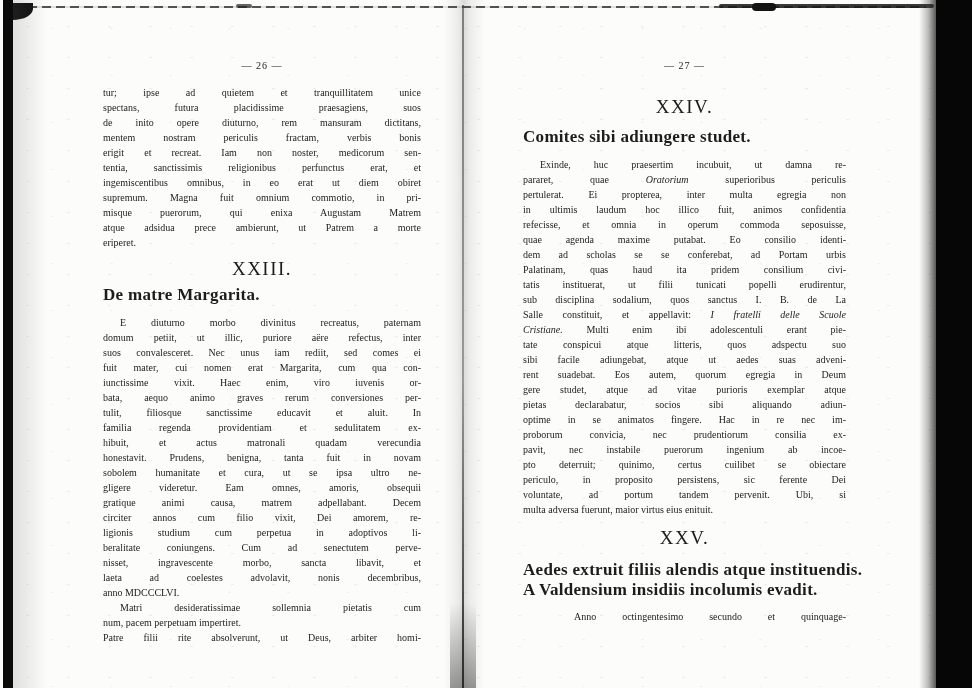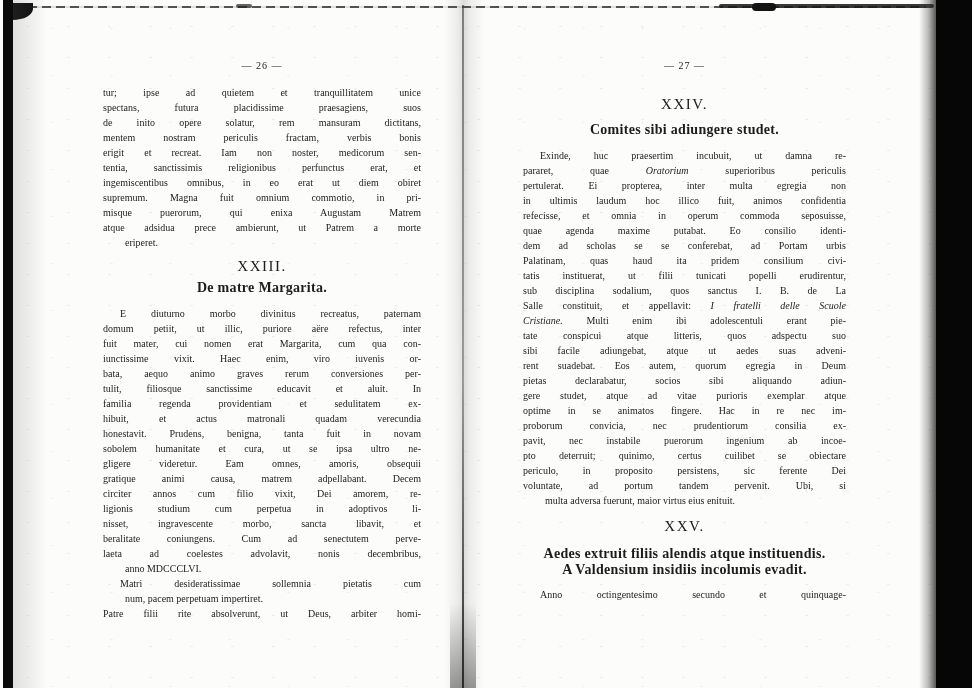--- a/index.html
+++ b/index.html
@@ -37,35 +37,35 @@
                       background:linear-gradient(180deg, rgba(60,60,60,.6) 0%, rgba(70,70,70,.45) 55%, rgba(25,25,25,.9) 100%); }
   .gutter-bottom-dark{ position:absolute; left:450px; bottom:0; width:26px; height:85px;
                       background:linear-gradient(180deg, rgba(45,45,45,0), rgba(45,45,45,.48)); }
 
   
   .page-col { position: absolute; top: 60px; }
   .page-col.left  { left: 103px; width: 318px; }
   .page-col.right { left: 523px; width: 323px; }
 
   .pagenum  { text-align: center; font-size: 10px; letter-spacing: 1px; margin: 0 0 14px 0; }
-  .sec-num  { text-align: center; font-size: 15px; letter-spacing: 1.5px; margin: 8px 0 5px 0; }
+  .sec-num  { text-align: center; font-size: 19px; letter-spacing: 1.5px; margin: 8px 0 5px 0; }
   .page-col.right .sec-num.first { margin-top: 25px; margin-bottom: 9px; }
   .sec-num.xxv { margin-top: 10px; margin-bottom: 11px; }
-  .sec-title { text-align: center; font-weight: bold; font-size: 14px; letter-spacing: .3px; white-space: nowrap; margin: 0; }
+  .sec-title { text-align: left; font-weight: bold; font-size: 17px; letter-spacing: .3px; white-space: nowrap; margin: 0; }
   .para { margin: 0; padding: 0; }
   .para.gap-above { margin-top: 10px; }
-  .para.gap-above-sm { margin-top: 9px; }
+  .para.gap-above-sm { margin-top: 9px; margin-left: 34px; }
   .line {
     font-size: 10px;
     line-height: 15px;
     text-align: justify;
     text-align-last: justify;
     white-space: normal;
   }
-  .line.last   { text-align-last: left; margin-left: 22px; }
+  .line.last   { text-align-last: left; }
   .line.indent { text-indent: 17px; }
   .line i { font-style: italic; }
 </style>
 </head>
 <body>
 
 <div class="scan">
 
   <div class="edge-left-black"></div>
   <div class="corner-tl-blob"></div>
@@ -79,51 +79,52 @@
   <div class="gutter-bottom-dark"></div>
   <div class="edge-right-dither"></div>
   <div class="edge-right-black"></div>
 
   <div class="page-col left">
     <div class="pagenum">— 26 —</div>
 
     <div class="para">
       <div class="line">tur; ipse ad quietem et tranquillitatem unice</div>
       <div class="line">spectans, futura placidissime praesagiens, suos</div>
-      <div class="line">de inito opere solatur, rem mansuram dictitans,</div>
+      <div class="line">de inito opere diuturno, rem mansuram dictitans,</div>
       <div class="line">mentem nostram periculis fractam, verbis bonis</div>
       <div class="line">erigit et recreat. Iam non noster, medicorum sen-</div>
       <div class="line">tentia, sanctissimis religionibus perfunctus erat, et</div>
       <div class="line">ingemiscentibus omnibus, in eo erat ut diem obiret</div>
       <div class="line">supremum. Magna fuit omnium commotio, in pri-</div>
       <div class="line">misque puerorum, qui enixa Augustam Matrem</div>
       <div class="line">atque adsidua prece ambierunt, ut Patrem a morte</div>
       <div class="line last">eriperet.</div>
     </div>
 
     <div class="sec-num">XXIII.</div>
     <div class="sec-title">De matre Margarita.</div>
 
     <div class="para gap-above">
       <div class="line indent">E diuturno morbo divinitus recreatus, paternam</div>
       <div class="line">domum petiit, ut illic, puriore aëre refectus, inter</div>
+      <div class="line">suos convalesceret. Nec unus iam rediit, sed comes ei</div>
       <div class="line">fuit mater, cui nomen erat Margarita, cum qua con-</div>
       <div class="line">iunctissime vixit. Haec enim, viro iuvenis or-</div>
       <div class="line">bata, aequo animo graves rerum conversiones per-</div>
       <div class="line">tulit, filiosque sanctissime educavit et aluit. In</div>
       <div class="line">familia regenda providentiam et sedulitatem ex-</div>
       <div class="line">hibuit, et actus matronali quadam verecundia</div>
       <div class="line">honestavit. Prudens, benigna, tanta fuit in novam</div>
       <div class="line">sobolem humanitate et cura, ut se ipsa ultro ne-</div>
       <div class="line">gligere videretur. Eam omnes, amoris, obsequii</div>
       <div class="line">gratique animi causa, matrem adpellabant. Decem</div>
       <div class="line">circiter annos cum filio vixit, Dei amorem, re-</div>
       <div class="line">ligionis studium cum perpetua in adoptivos li-</div>
+      <div class="line">beralitate coniungens. Cum ad senectutem perve-</div>
       <div class="line">nisset, ingravescente morbo, sancta libavit, et</div>
-      <div class="line">beralitate coniungens. Cum ad senectutem perve-</div>
       <div class="line">laeta ad coelestes advolavit, nonis decembribus,</div>
       <div class="line last">anno MDCCCLVI.</div>
     </div>
 
     <div class="para">
       <div class="line indent">Matri desideratissimae sollemnia pietatis cum</div>
       <div class="line last">num, pacem perpetuam impertiret.</div>
       <div class="line">Patre filii rite absolverunt, ut Deus, arbiter homi-</div>
     </div>
   </div>
@@ -143,22 +144,22 @@
       <div class="line">quae agenda maxime putabat. Eo consilio identi-</div>
       <div class="line">dem ad scholas se se conferebat, ad Portam urbis</div>
       <div class="line">Palatinam, quas haud ita pridem consilium civi-</div>
       <div class="line">tatis instituerat, ut filii tunicati popelli erudirentur,</div>
       <div class="line">sub disciplina sodalium, quos sanctus I. B. de La</div>
       <div class="line"><span>Salle constituit, et appellavit: </span><i>I fratelli delle Scuole</i></div>
       <div class="line"><i>Cristiane.</i><span> Multi enim ibi adolescentuli erant pie-</span></div>
       <div class="line">tate conspicui atque litteris, quos adspectu suo</div>
       <div class="line">sibi facile adiungebat, atque ut aedes suas adveni-</div>
       <div class="line">rent suadebat. Eos autem, quorum egregia in Deum</div>
+      <div class="line">gere studet, atque ad vitae purioris exemplar atque</div>
       <div class="line">pietas declarabatur, socios sibi aliquando adiun-</div>
-      <div class="line">gere studet, atque ad vitae purioris exemplar atque</div>
       <div class="line">optime in se animatos fingere. Hac in re nec im-</div>
       <div class="line">proborum convicia, nec prudentiorum consilia ex-</div>
       <div class="line">pavit, nec instabile puerorum ingenium ab incoe-</div>
       <div class="line">pto deterruit; quinimo, certus cuilibet se obiectare</div>
       <div class="line">periculo, in proposito persistens, sic ferente Dei</div>
       <div class="line">voluntate, ad portum tandem pervenit. Ubi, si</div>
       <div class="line last">multa adversa fuerunt, maior virtus eius enituit.</div>
     </div>
 
     <div class="sec-num xxv">XXV.</div>

